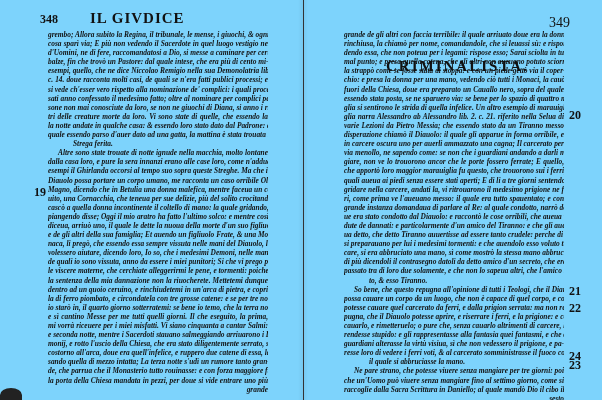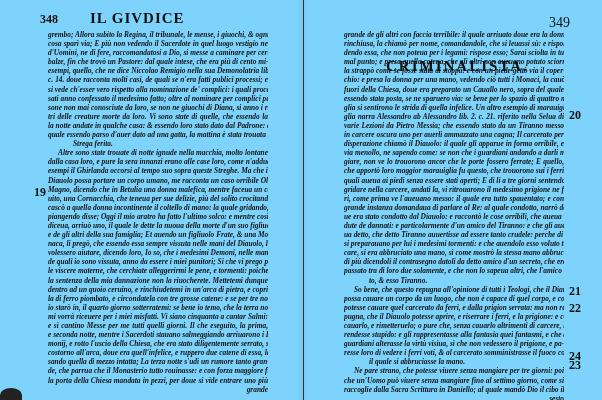--- a/index.html
+++ b/index.html
@@ -89,22 +89,22 @@
         <span class="line">diceua, arriuò uno, il quale le dette la nuoua della morte d'un suo figliuolo,</span>
         <span class="line">e de gli altri della sua famiglia; Et auendo un figliuolo Frate, &amp; una Mo-</span>
         <span class="line">naca, li pregò, che essendo essa sempre vissuta nelle mani del Diauolo, la</span>
         <span class="line">volessero aiutare, dicendo loro, Io so, che i medesimi Demoni, nelle mani</span>
         <span class="line">de quali io sono vissuta, anno da essere i miei punitori; Si che vi prego per</span>
         <span class="line">le viscere materne, che cerchiate alleggerirmi le pene, e tormenti: poiche</span>
         <span class="line">la sentenza della mia dannazione non la riuocherete. Mettetemi dunque</span>
         <span class="line">dentro ad un quoio ceruino, e rinchiudetemi in un'arca di pietra, e copritela</span>
         <span class="line">la di ferro piombato, e circondatela con tre grosse catene: e se per tre notti</span>
         <span class="line">io starò in, il quarto giorno sotterratemi: se bene io temo, che la terra non</span>
+        <span class="line">e sì cantino Messe per me tutti quelli giorni. Il che eseguito, la prima,</span>
         <span class="line">mi vorrà riceuere per i miei misfatti. Vi siano cinquanta a cantar Salmi:</span>
-        <span class="line">e sì cantino Messe per me tutti quelli giorni. Il che eseguito, la prima,</span>
         <span class="line">e seconda notte, mentre i Sacerdoti stauano salmeggiando arriuarono i De-</span>
         <span class="line">monij, e rotto l'uscio della Chiesa, che era stato diligentemente serrato, s'ac-</span>
         <span class="line">costorno all'arca, doue era quell'infelice, e ruppero due catene di essa, las-</span>
         <span class="line">sando quella di mezzo intatta; La terza notte s'udì un rumore tanto gran-</span>
         <span class="line">de, che parrua che il Monasterio tutto rouinasse: e con forza maggiore fu</span>
         <span class="line">la porta della Chiesa mandata in pezzi, per doue si vide entrare uno più</span>
         <span class="catchword">grande</span>
       </div>
     <div id="left-notes">
         <span class="margin-note" style="top: 185px; left: 34px;">19</span>
@@ -119,22 +119,22 @@
         <span class="line">rinchiusa, la chiamò per nome, comandandole, che si leuassi sù: e rispon-</span>
         <span class="line">dendo essa, che non poteua per i legami: rispose esso; Sarai sciolta in tuo</span>
         <span class="line">mal punto; e presa quella catena, che gli altri non aueuano potuto sciorre,</span>
         <span class="line">la strappò come se fosse stata di stoppa: e con un piede gettò via il coper-</span>
         <span class="line">chio: e presa la donna per una mano, vedendo ciò tutti i Monaci, la cauò</span>
         <span class="line">fuori della Chiesa, doue era preparato un Cauallo nero, sopra del quale</span>
         <span class="line">essendo stata posta, se ne sparuero via: se bene per lo spazio di quattro mi-</span>
         <span class="line">glia si sentirono le strida di quella infelice. Un altro esempio di marauiglia</span>
         <span class="line">glia narra Alessandro ab Alessandro lib. 2. c. 21. riferito nella Selua di</span>
         <span class="line">varie Lezioni da Pietro Messia; che essendo stato da un Tiranno messo</span>
+        <span class="line">disperazione chiamò il Diauolo: il quale gli apparue in forma orribile, e</span>
         <span class="line">in carcere oscura uno per auerli ammazzato una cagna; Il carcerato per</span>
-        <span class="line">disperazione chiamò il Diauolo: il quale gli apparue in forma orribile, e</span>
         <span class="line">via menollo, ne sapendo come: se non che i guardiani andando a darli man-</span>
         <span class="line">giare, non ve lo trouorono ancor che le porte fossero ferrate; E quello,</span>
         <span class="line">che apportò loro maggior marauiglia fu questo, che trouorono sui i ferri, i</span>
         <span class="line">quali aueua ai piedi senza essere stati aperti; E di li a tre giorni sentendo</span>
         <span class="line">gridare nella carcere, andati la, vi ritrouarono il medesimo prigione ne fer-</span>
         <span class="line">ri, come prima ve l'aueuano messo: il quale era tutto spauentato; e con</span>
         <span class="line">grande instanza domandaua di parlare al Re: al quale condotto, narrò do-</span>
         <span class="line">ue era stato condotto dal Diauolo: e raccontò le cose orribili, che aueua ve-</span>
         <span class="line">dute de dannati: e particolarmente d'un amico del Tiranno: e che gli aue-</span>
         <span class="line">ua detto, che detto Tiranno auuertisse ad essere tanto crudele: perche di già</span>

